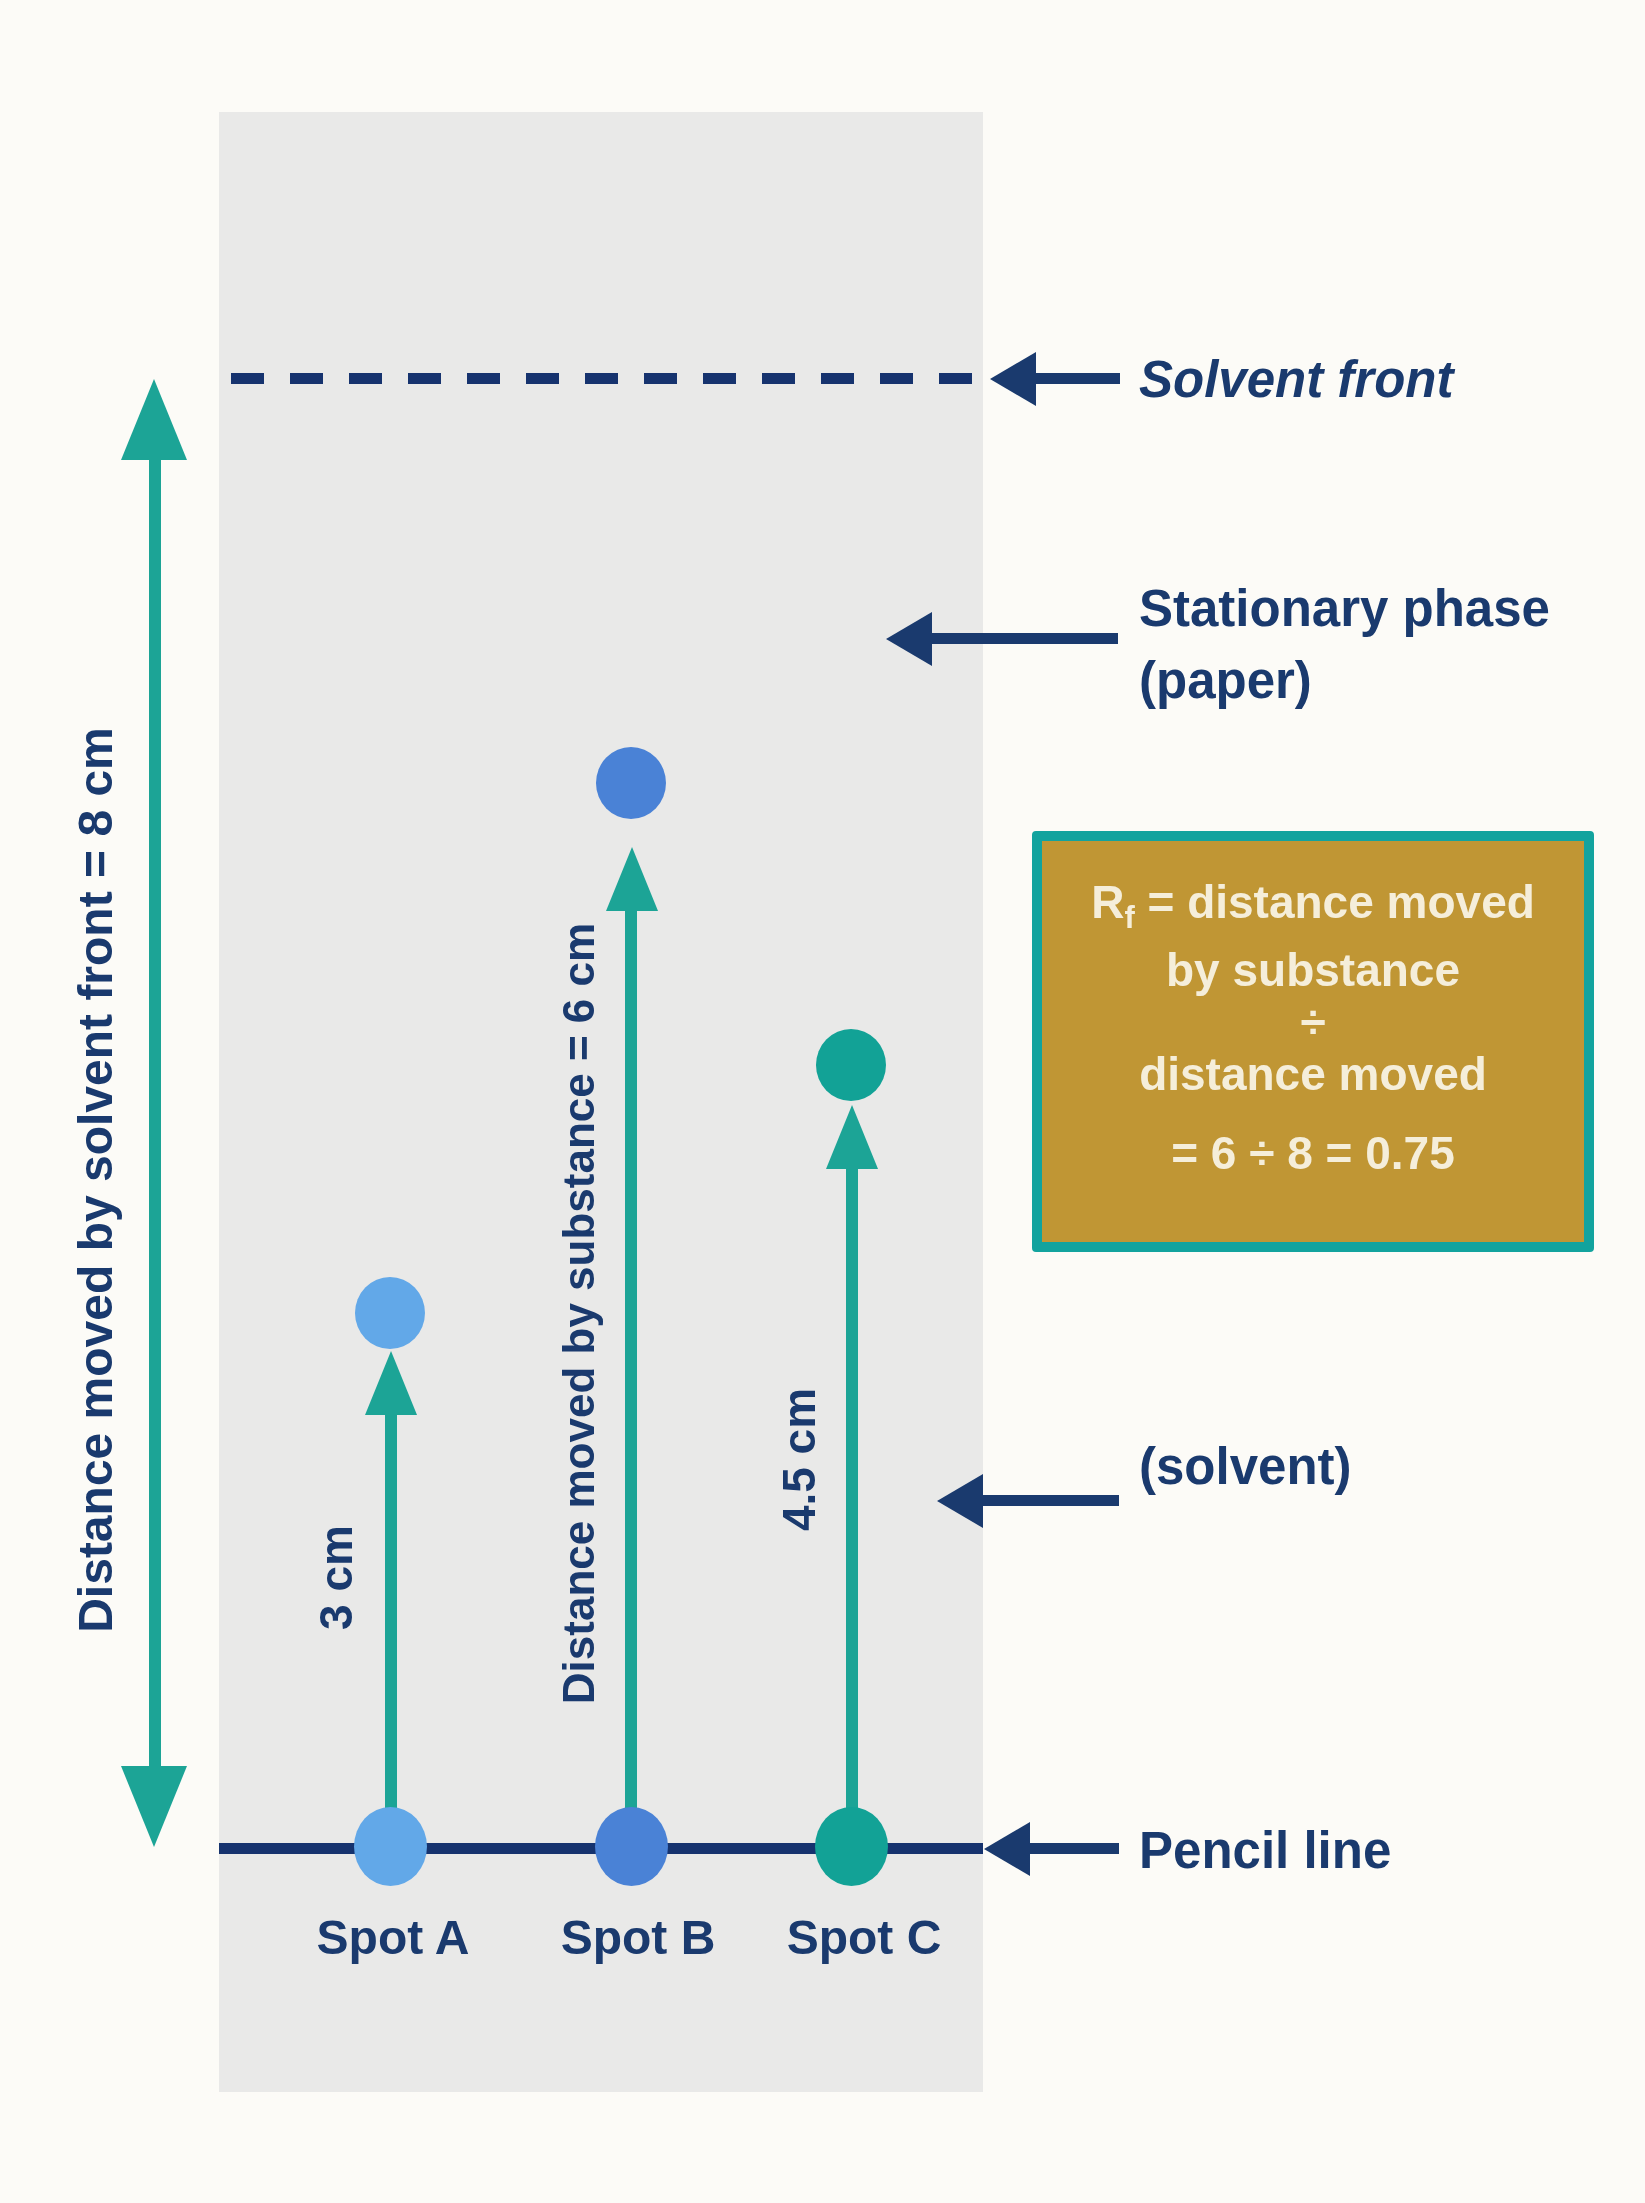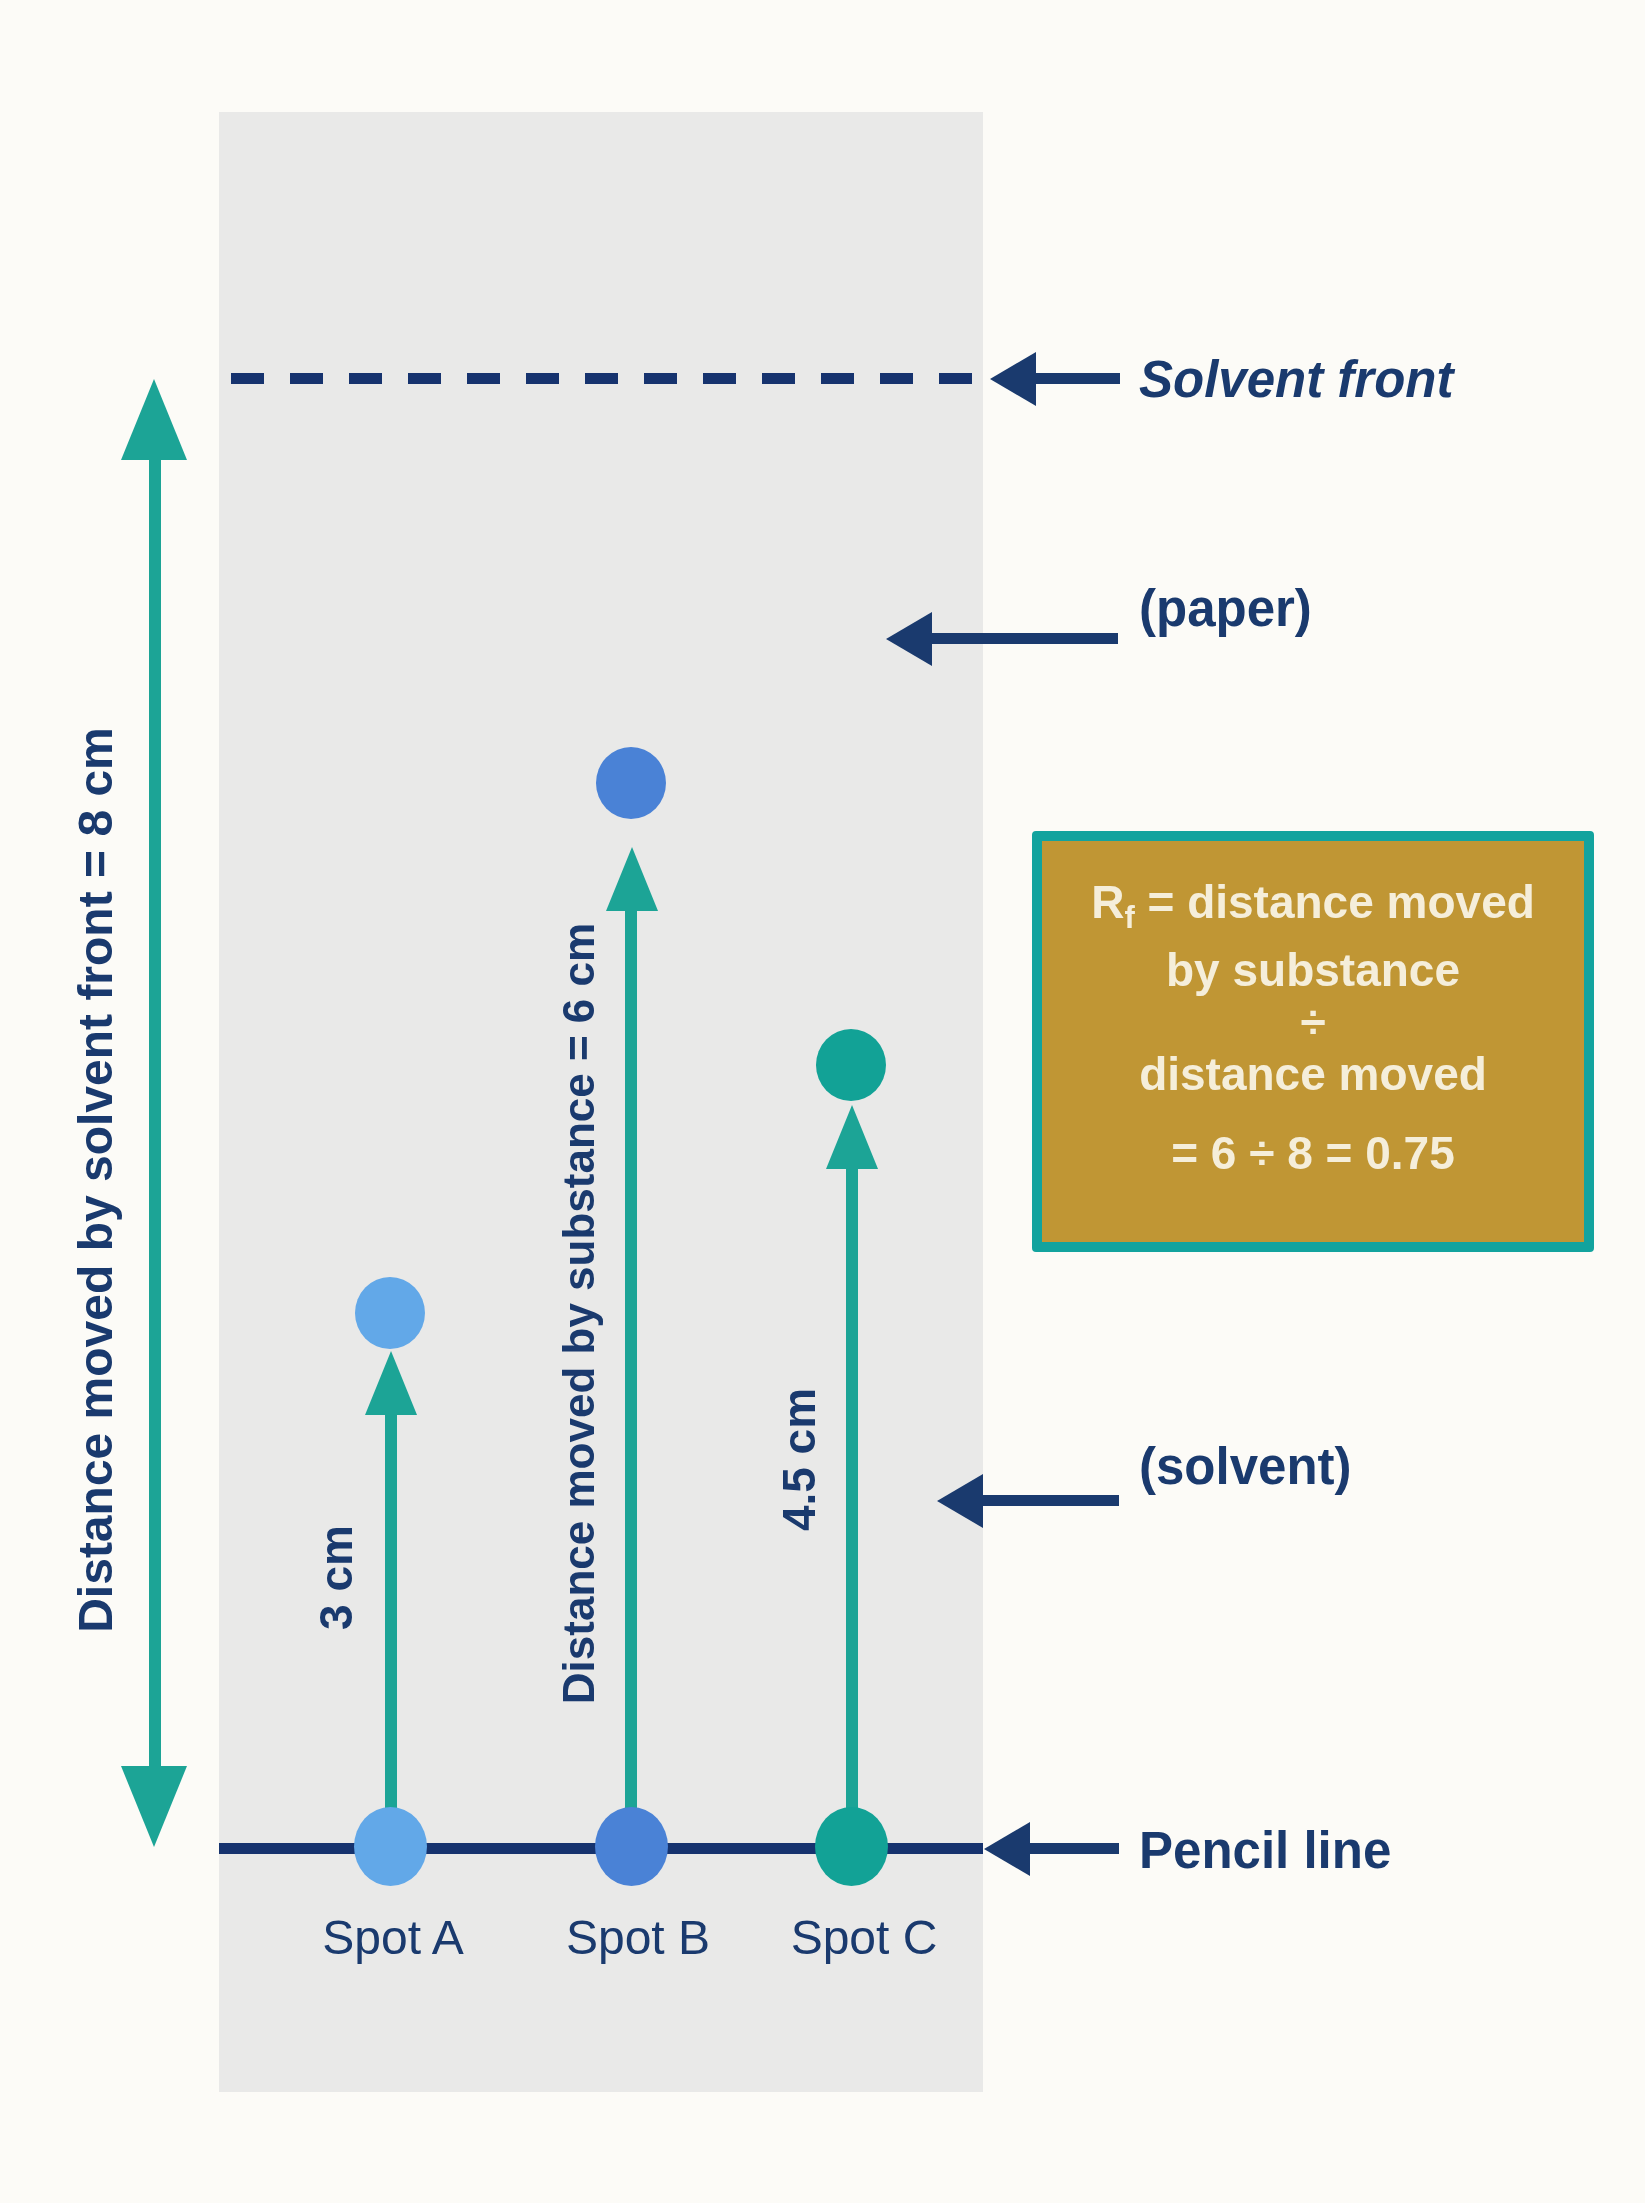--- a/index.html
+++ b/index.html
@@ -41,21 +41,21 @@
   .dot-c{background:#12a296;}
   .dot-a-top{left:355px;top:1277px;width:70px;height:72px;}
   .dot-b-top{left:596px;top:747px;width:70px;height:72px;}
   .dot-c-top{left:816px;top:1029px;width:70px;height:72px;}
   .dot-a-bot{left:354px;top:1807px;width:73px;height:79px;}
   .dot-b-bot{left:595px;top:1807px;width:73px;height:79px;}
   .dot-c-bot{left:815px;top:1807px;width:73px;height:79px;}
   
   .navy{color:#1a3a6e;}
   .lbl{font-weight:bold;font-size:51px;line-height:72px;white-space:nowrap;z-index:5;}
-  .spot-name{font-weight:normal;font-size:48px;width:220px;text-align:center;white-space:nowrap;z-index:5;}
+  .spot-name{font-weight:bold;font-size:48px;width:220px;text-align:center;white-space:nowrap;z-index:5;}
   .vlabel{font-weight:bold;white-space:nowrap;text-align:center;transform:rotate(-90deg);z-index:5;}
   .v-main{left:-483px;top:1148px;width:1157px;height:64px;line-height:64px;font-size:48px;}
   .v-a{left:244px;top:1550px;width:184px;height:55px;line-height:55px;font-size:46px;}
   .v-b{left:73px;top:1286px;width:1010px;height:55px;line-height:55px;font-size:44px;}
   .v-c{left:680px;top:1432px;width:239px;height:55px;line-height:55px;font-size:46px;}
   
   .ptr-head{width:0;height:0;border-top:27px solid transparent;border-bottom:27px solid transparent;
     border-right:46px solid #1a3a6e;z-index:5;}
   .ptr-shaft{height:11px;background:#1a3a6e;z-index:5;}
   .ptr-solvent-head{left:990px;top:352px;}
@@ -119,20 +119,21 @@
   <div class="abs spot-name navy" style="left:528px;top:1910px;text-align:center;">Spot B</div>
   <div class="abs spot-name navy" style="left:754px;top:1910px;">Spot C</div>
 
   <div class="abs ptr-head ptr-solvent-head"></div>
   <div class="abs ptr-shaft ptr-solvent-shaft"></div>
   <div class="abs lbl lbl-solvent navy">Solvent front</div>
 
   <div class="abs ptr-head ptr-stationary-head"></div>
   <div class="abs ptr-shaft ptr-stationary-shaft"></div>
   <div class="abs lbl lbl-stationary navy">
+    <div>Stationary phase</div>
     <div>(paper)</div>
   </div>
 
   <div class="abs rf-box">
     <div><span>R</span><sub>f</sub><span> = distance moved</span></div>
     <div>by substance</div>
     <div>÷</div>
     <div>distance moved</div>
     <div class="rf-result">= 6 ÷ 8 = 0.75</div>
   </div>

